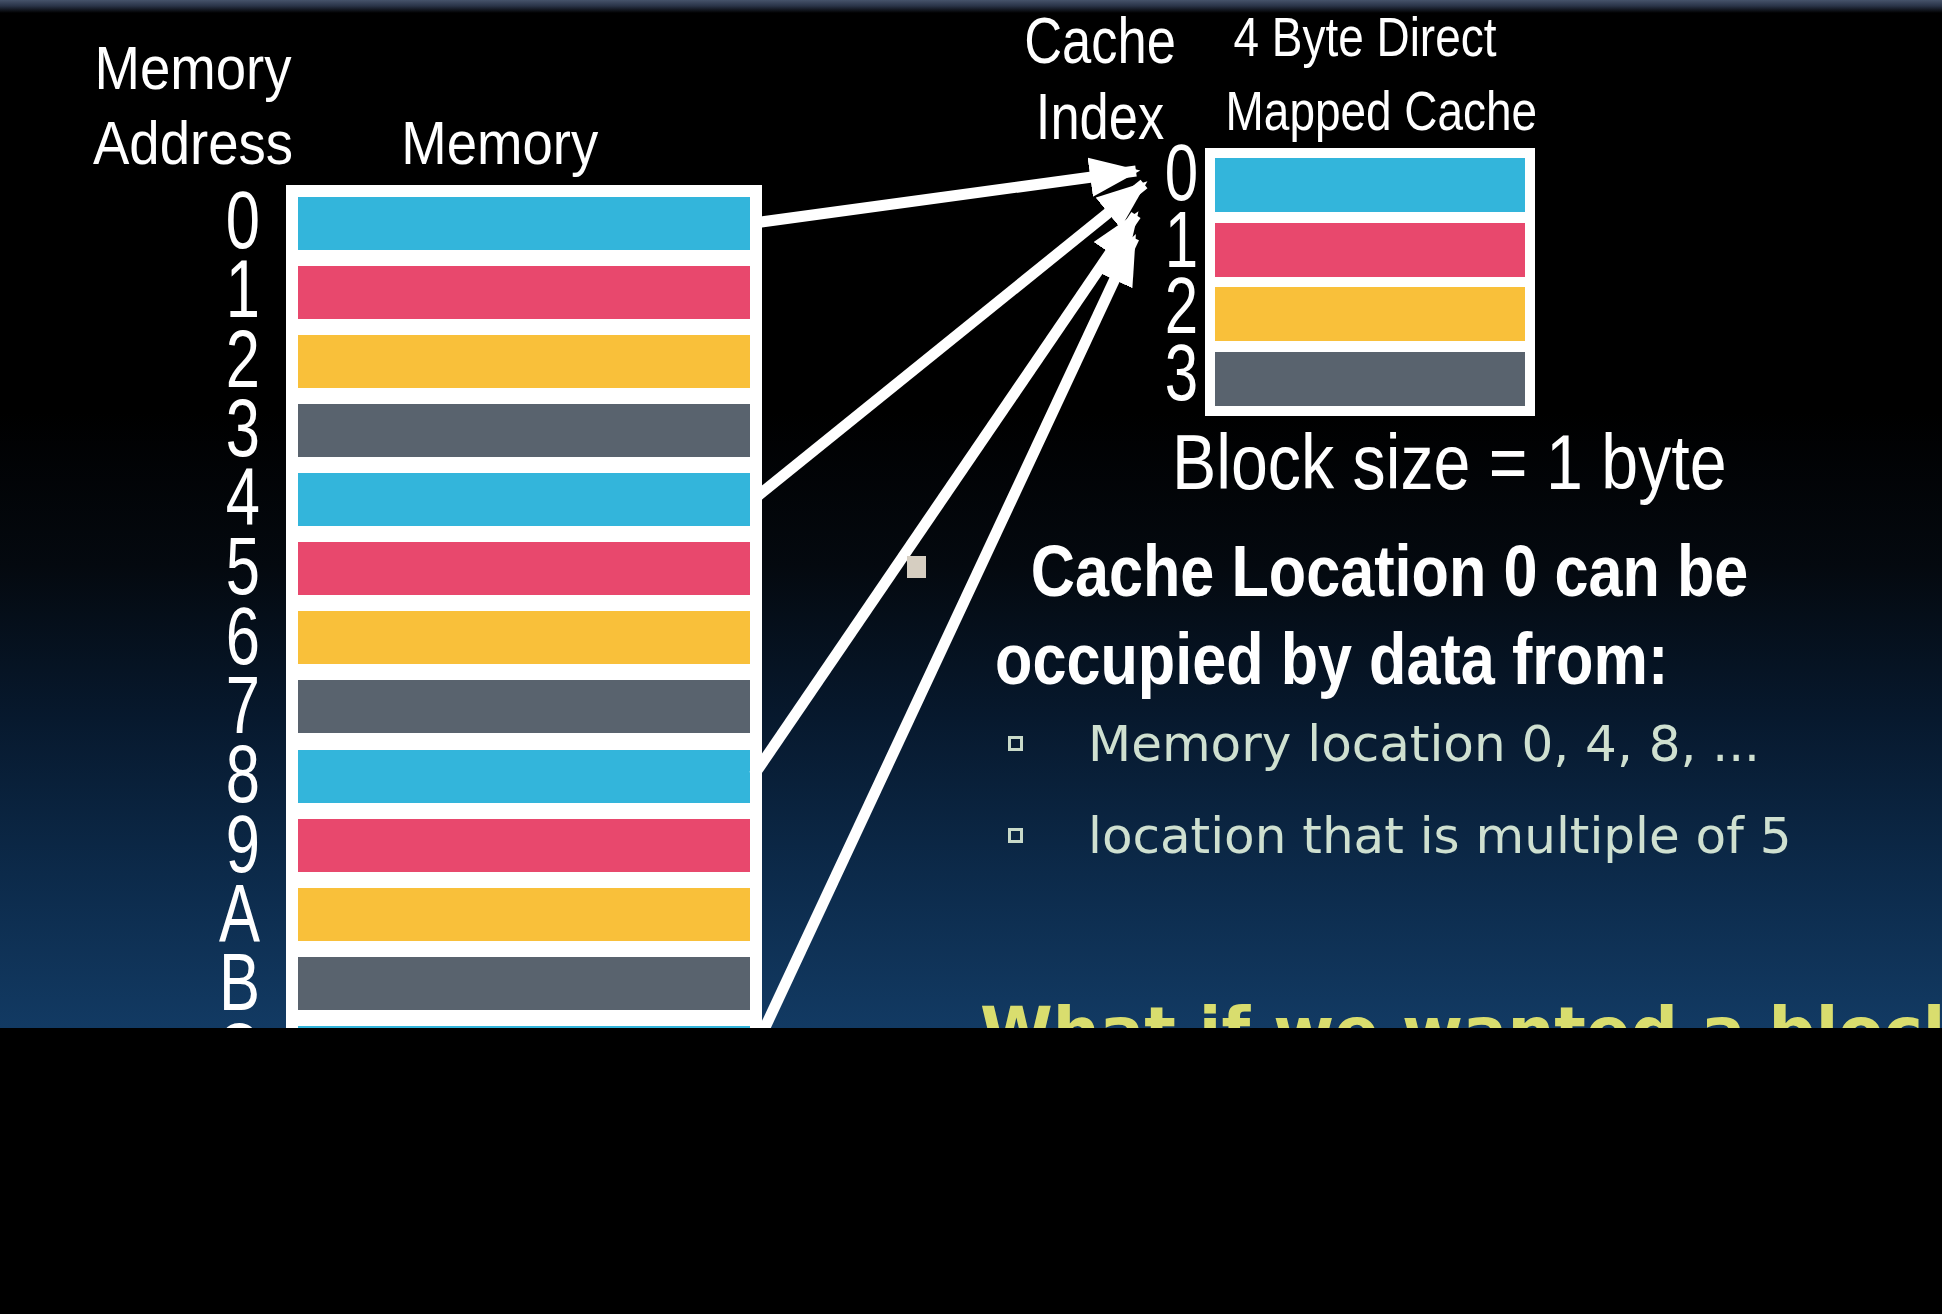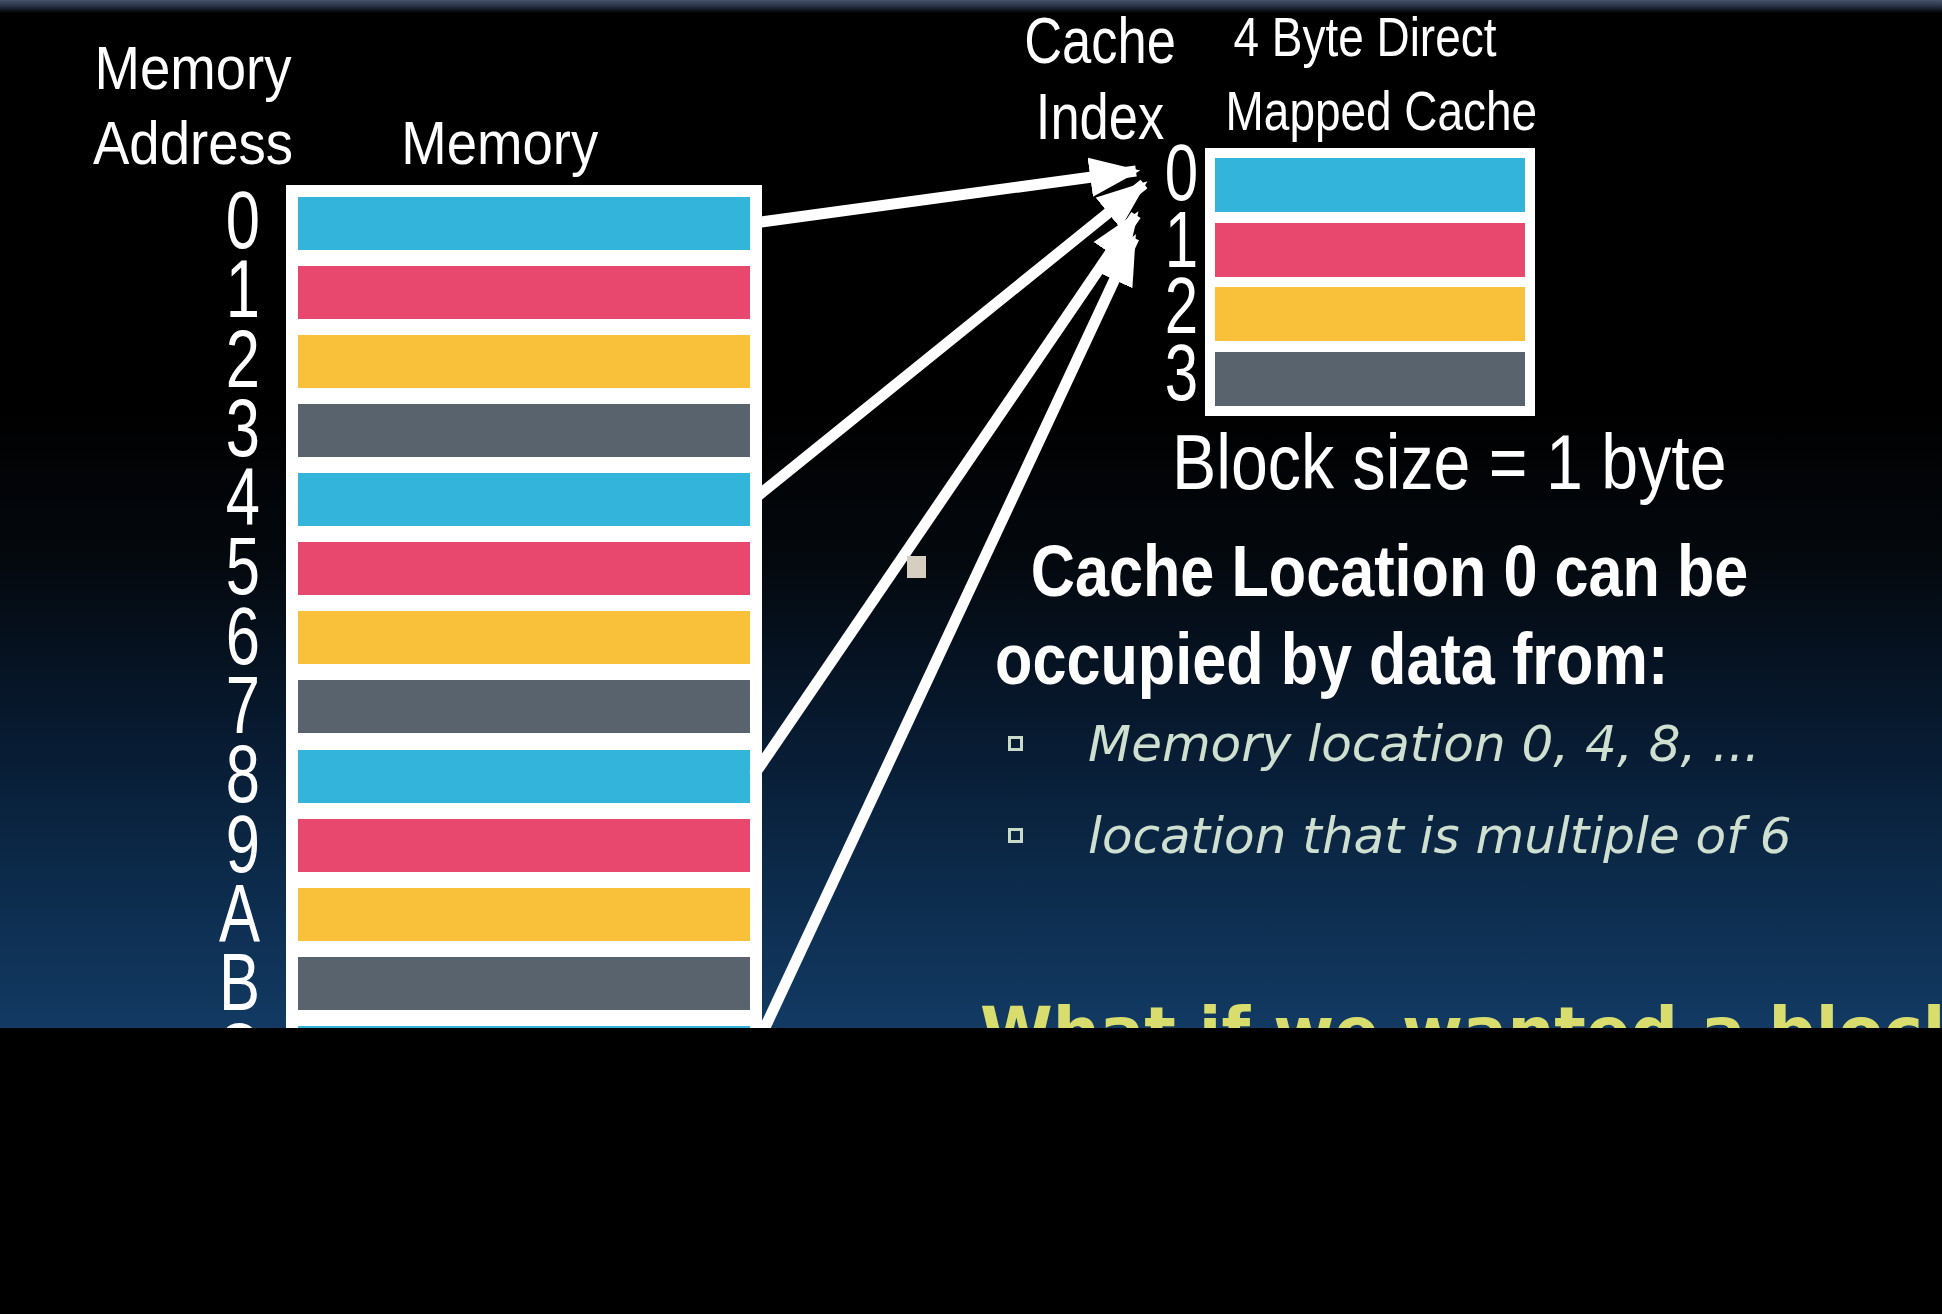--- a/index.html
+++ b/index.html
@@ -38,21 +38,21 @@
   .arrows{position:absolute;left:0;top:0;pointer-events:none;}
   
   .bullet-square{position:absolute;left:907px;top:556px;width:19px;height:22px;}
   .bullet-text{position:absolute;left:995px;top:527px;font-size:72px;font-weight:bold;line-height:88px;
     color:#fff;white-space:nowrap;transform:scaleX(0.85);transform-origin:left top;}
   .bullet-text .l1{margin-left:42px;}
   .sub-square{position:absolute;width:15px;height:15px;box-sizing:border-box;border:3px solid #c9dac9;}
   .sq1{left:1008px;top:736px;}
   .sq2{left:1008px;top:828px;}
   .subtext{position:absolute;left:1088px;font-family:"DejaVu Sans",sans-serif;font-size:50px;
-    line-height:63px;white-space:nowrap;font-style:italic;}
+    line-height:63px;white-space:nowrap;}
   .sub1{top:713px;}
   .sub2{top:805px;}
   .question{position:absolute;left:980px;top:986px;width:950px;text-align:center;
     font-family:"DejaVu Sans",sans-serif;font-weight:bold;font-size:66px;line-height:92px;white-space:nowrap;}
   .footer{position:absolute;left:843px;top:1288px;font-family:"DejaVu Sans",sans-serif;
     font-weight:bold;font-size:44px;white-space:nowrap;letter-spacing:-1px;}
   .footer .pg{color:#fff;}
   .credit{position:absolute;left:1778px;top:1210px;font-size:36px;color:#fff;white-space:nowrap;
     transform:scaleX(0.88);transform-origin:left top;}
   .badge{position:absolute;left:1750px;top:1256px;width:206px;height:72px;background:#c9ccc8;
@@ -161,21 +161,21 @@
     <div>occupied by data from:</div>
   </div>
 
   <div class="sub-square sq1"></div>
   <div class="subtext sub1" style="color: rgb(207, 224, 208);">
     <div>Memory location 0, 4, 8, ...</div>
   </div>
 
   <div class="sub-square sq2"></div>
   <div class="subtext sub2" style="color: rgb(207, 224, 208);">
-    <div>location that is multiple of 6</div>
+    <div>location that is multiple of 5</div>
   </div>
 
   <div class="question" style="color: rgb(217, 221, 110);">
     <div>What if we wanted a block</div>
     <div>to be bigger than one byte?</div>
   </div>
 
   <div class="footer">
     <span style="color: rgb(243, 166, 59);">Caches II</span>
     <span class="pg">(4)</span>

